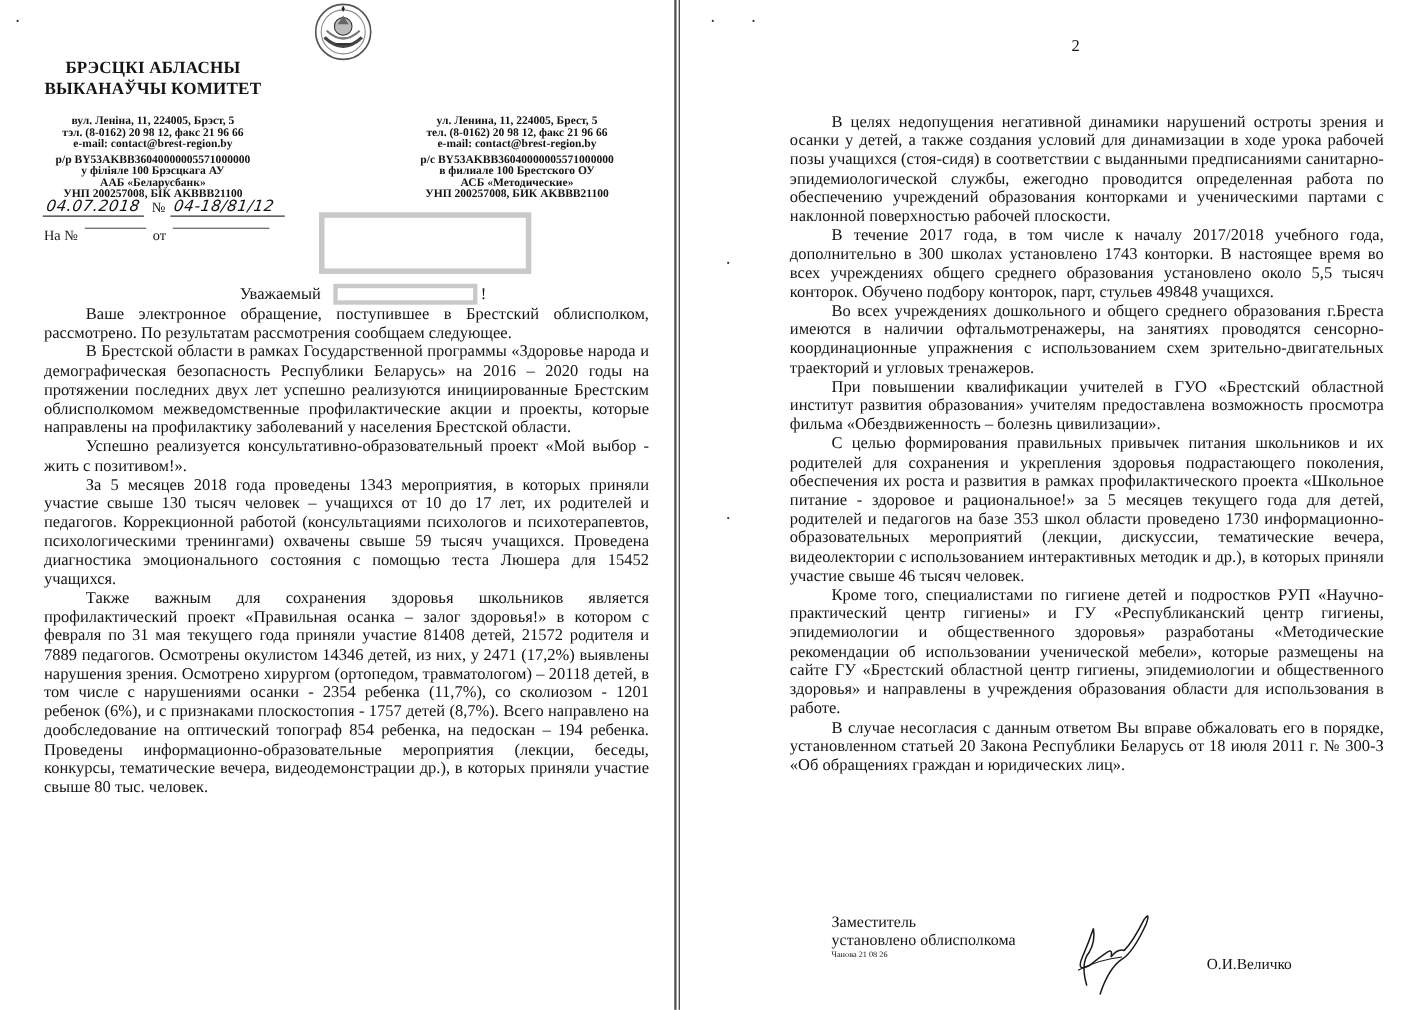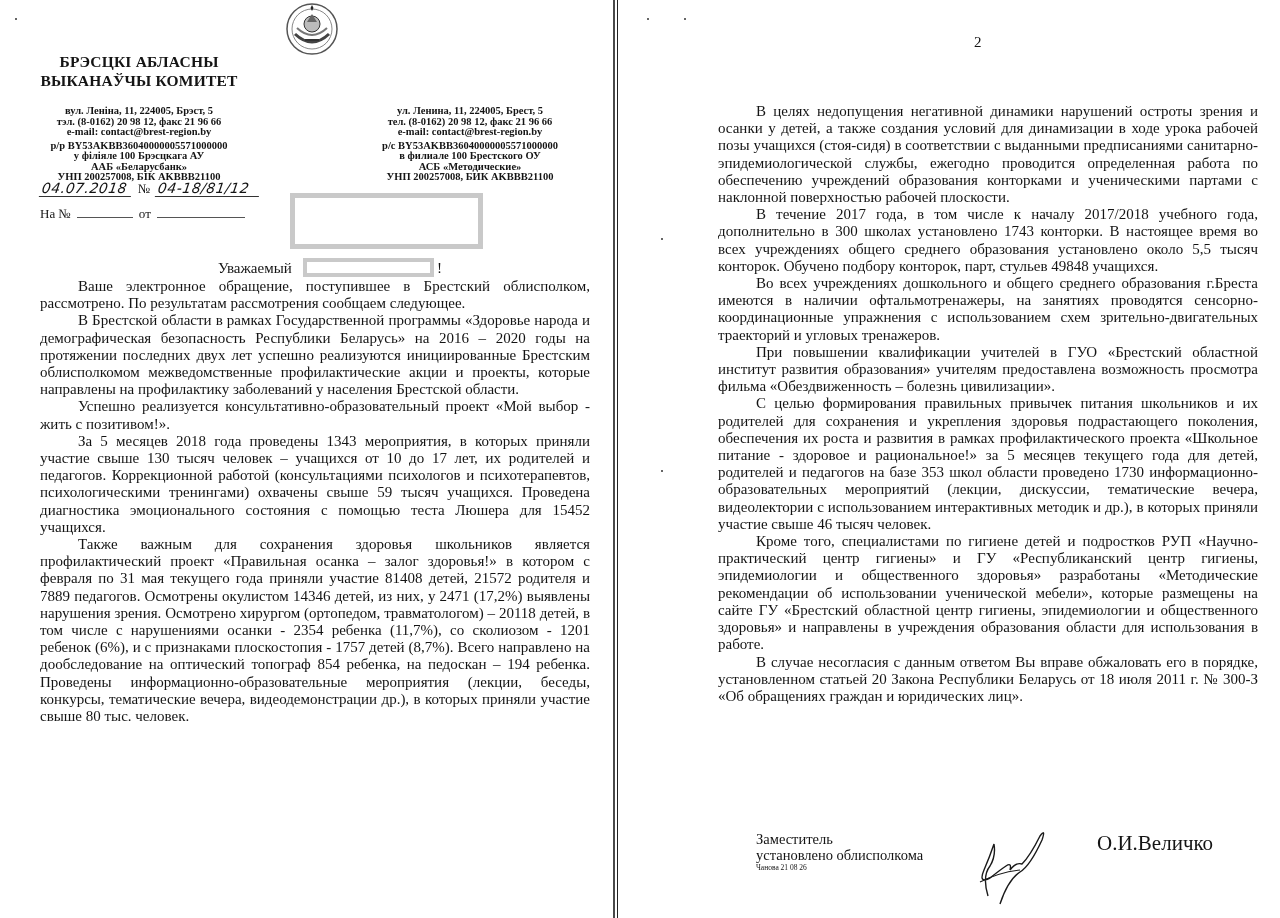--- a/index.html
+++ b/index.html
@@ -22,41 +22,41 @@
   .addr { position:absolute; font-weight:bold; text-align:center; font-size:10.5px; line-height:10.5px; }
   #addr-by { left:28px; top:106px; width:222px; }
   #addr-ru { left:355px; top:106px; width:230px; }
   .addr .gap { height:3px; }
 
   .regline { position:absolute; left:40px; top:180px; font-size:13px; display:flex; align-items:flex-end; gap:6px; }
   .hw { font-family:"DejaVu Sans", sans-serif; font-style:italic; font-size:14px; letter-spacing:0.5px; border-bottom:1px solid #333; padding:0 2px; line-height:16px; transform:skewX(-8deg); }
   .hw.date { width:88px; }
   .hw.num { width:100px; }
   .inline-label { font-size:13px; line-height:16px; }
-  .refline { position:absolute; left:40px; top:206px; font-size:13px; display:flex; align-items:flex-end; gap:6px; }
+  .refline { position:absolute; left:40px; top:206px; font-size:13px; display:flex; gap:6px; }
   .blank { display:inline-block; border-bottom:1px solid #555; height:1px; margin-bottom:4px; }
 
   .redact { position:absolute; border:5px solid #c9c9c9; background:#fff; box-sizing:border-box; }
   #redact-addressee { left:290px; top:193px; width:193px; height:56px; }
   #redact-name { left:303px; top:258px; width:131px; height:19px; border-width:4px; }
 
   .greet { position:absolute; top:259px; left:218px; font-size:15px; line-height:18px; }
   .greet-excl { position:absolute; top:259px; left:437px; font-size:15px; line-height:18px; }
 
   .body-text { position:absolute; font-size:15px; line-height:17.2px; text-align:justify; }
   #left-body { left:40px; top:278px; width:550px; }
   #right-body { left:718px; top:56px; width:540px;margin-top:47px; }
   .body-text p { margin:0; text-indent:38px; }
 
   .pagenum { position:absolute; left:974px; top:34px; font-size:15px; }
 
   .sign { position:absolute; left:756px; top:831px; font-size:14.5px; line-height:16px; }
   .sign .small { font-size:7.5px; line-height:9px; }
   .signature { position:absolute; left:960px; top:826px; width:100px; height:80px; }
-  .signer { position:absolute; left:1097px; top:831px; font-size:21px; }
+  .signer { position:absolute; left:1097px; top:870px; font-size:14px; }
 
   .speck { position:absolute; width:2px; height:2px; background:#333; border-radius:50%; }
 </style>
 </head>
 <body>
 
 <div class="page" id="page-left">
   <svg class="emblem" viewBox="0 0 54 54">
     <circle cx="27" cy="27" r="25" fill="none" stroke="#555" stroke-width="1.5"></circle>
     <circle cx="27" cy="27" r="20" fill="none" stroke="#888" stroke-width="1"></circle>

